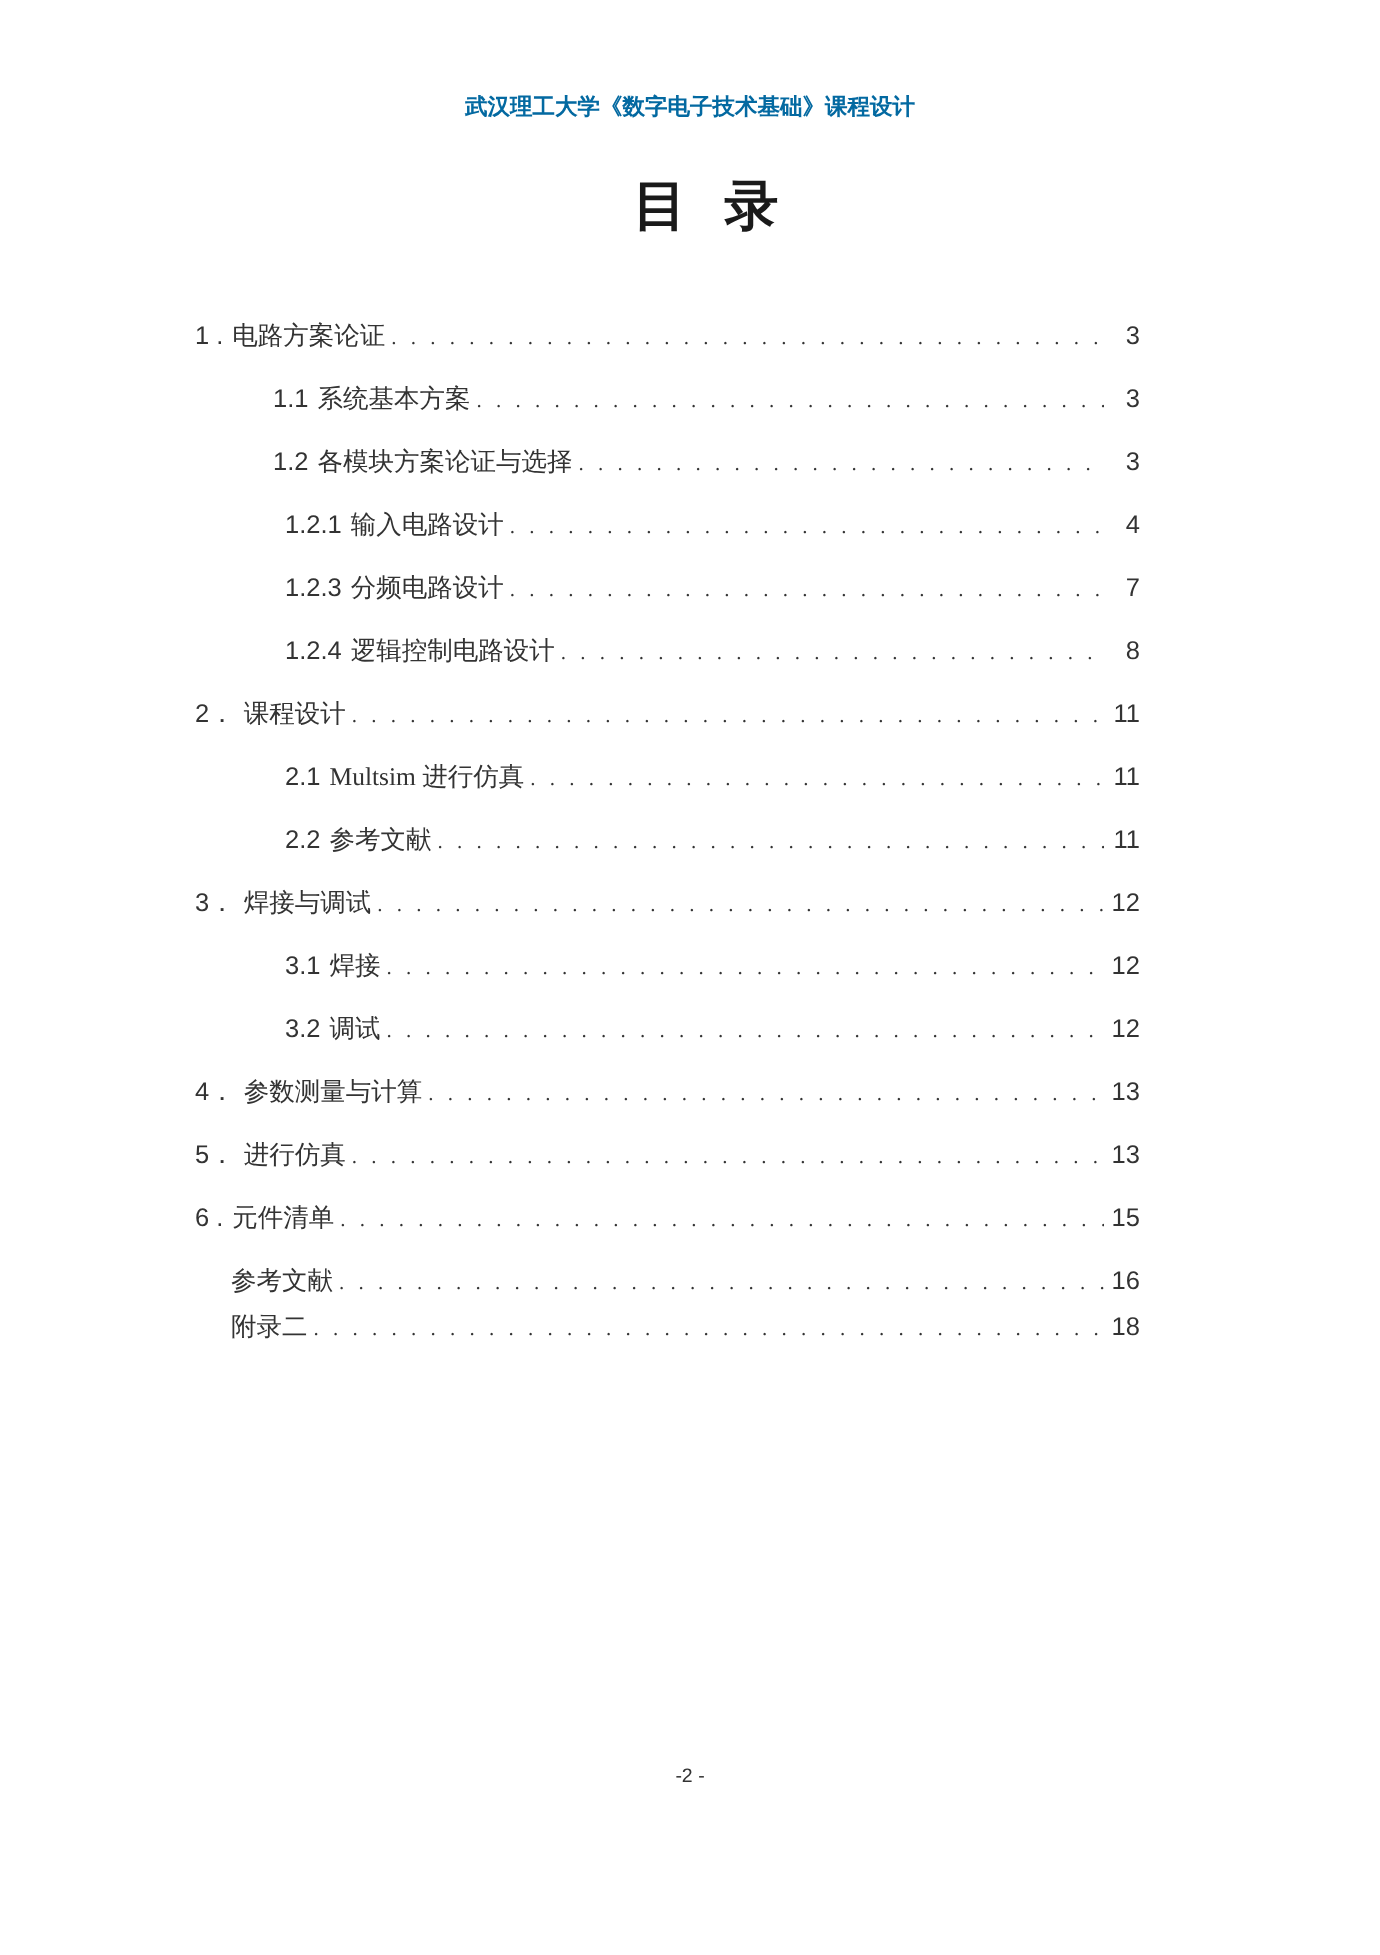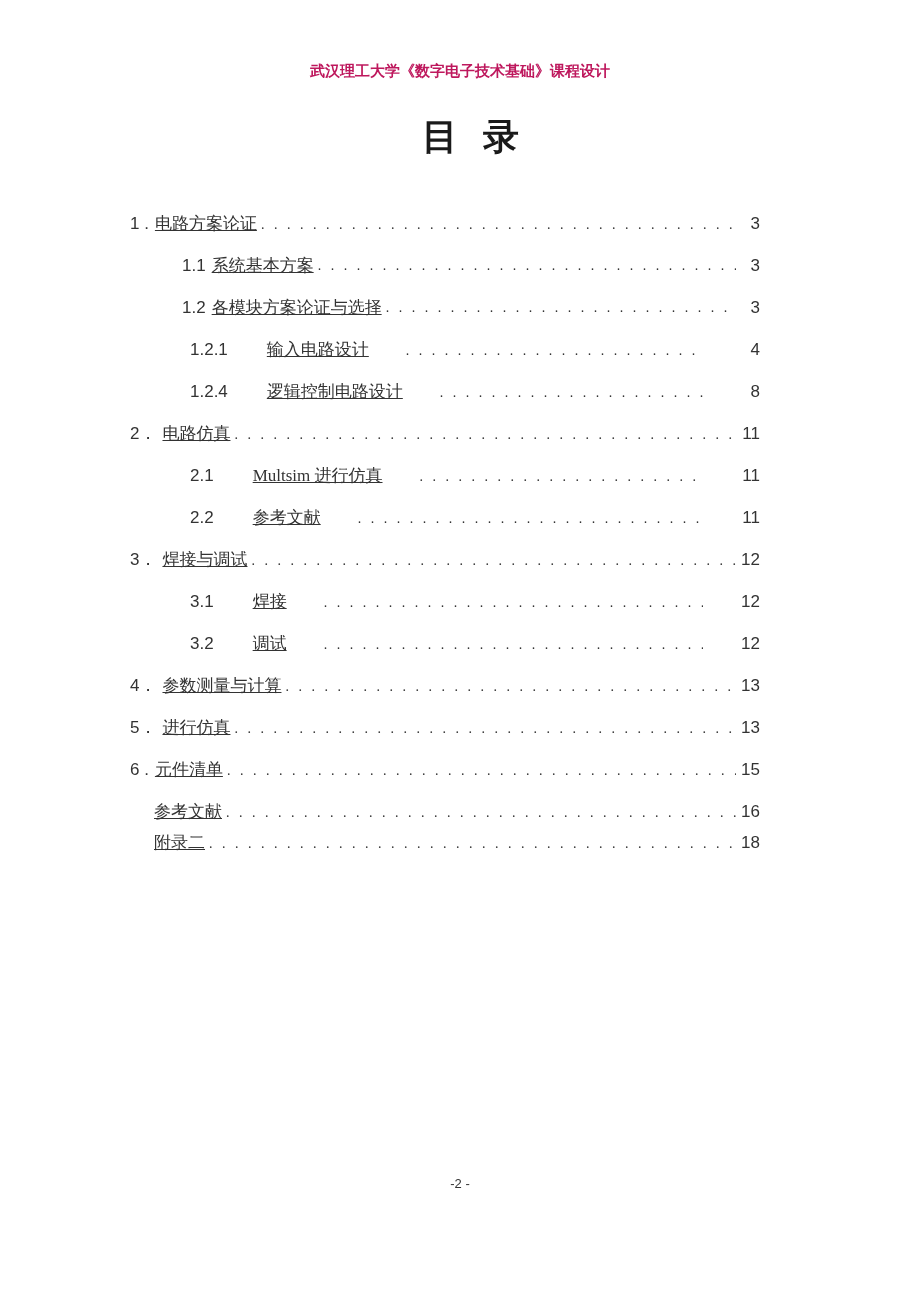--- a/index.html
+++ b/index.html
@@ -13,21 +13,21 @@
       background: #ffffff;
       font-family: "SimSun", "宋体", serif;
       color: #333333;
       position: relative;
     }
     .page-header {
       text-align: center;
       font-size: 15px;
       padding-top: 62px;
       font-weight: bold;
-      color: #be185d;
+      color: #0369a1;
     }
     .title {
       text-align: center;
       font-size: 36px;
       font-weight: bold;
       margin-top: 32px;
       margin-bottom: 50px;
       letter-spacing: 8px;
       color: #1a1a1a;
       margin-left: 29px;
@@ -46,33 +46,30 @@
     }
     .toc-entry.tight {
       margin-bottom: 8px;
       margin-left: 18px;
     }
     .toc-entry.level-0 {
       padding-left: 0px;
     }
     .toc-entry.level-1 {
       padding-left: 52px;
-      align-items: center;
     }
     .toc-entry.level-2 {
       padding-left: 60px;
-      gap: 33px;
     }
     .toc-num {
       font-family: Arial, sans-serif;
       font-weight: normal;
     }
     .toc-label {
       margin-left: 6px;
-      text-decoration: underline;
     }
     .dots {
       flex: 1;
       overflow: hidden;
       letter-spacing: 3px;
       color: #333333;
       margin: 0 4px;
       font-size: 14px;
     }
     .dots::after {
@@ -120,28 +117,34 @@
       <span class="dots"></span>
       <span class="page-num">3</span>
     </div>
     <div class="toc-entry level-2">
       <span class="toc-num">1.2.1</span>
       <span class="toc-label">输入电路设计</span>
       <span class="dots"></span>
       <span class="page-num">4</span>
     </div>
     <div class="toc-entry level-2">
+      <span class="toc-num">1.2.3</span>
+      <span class="toc-label">分频电路设计</span>
+      <span class="dots"></span>
+      <span class="page-num">7</span>
+    </div>
+    <div class="toc-entry level-2">
       <span class="toc-num">1.2.4</span>
       <span class="toc-label">逻辑控制电路设计</span>
       <span class="dots"></span>
       <span class="page-num">8</span>
     </div>
     <div class="toc-entry level-0">
       <span class="toc-num">2．</span>
-      <span class="toc-label">电路仿真</span>
+      <span class="toc-label">课程设计</span>
       <span class="dots"></span>
       <span class="page-num">11</span>
     </div>
     <div class="toc-entry level-2">
       <span class="toc-num">2.1</span>
       <span class="toc-label">Multsim 进行仿真</span>
       <span class="dots"></span>
       <span class="page-num">11</span>
     </div>
     <div class="toc-entry level-2">

